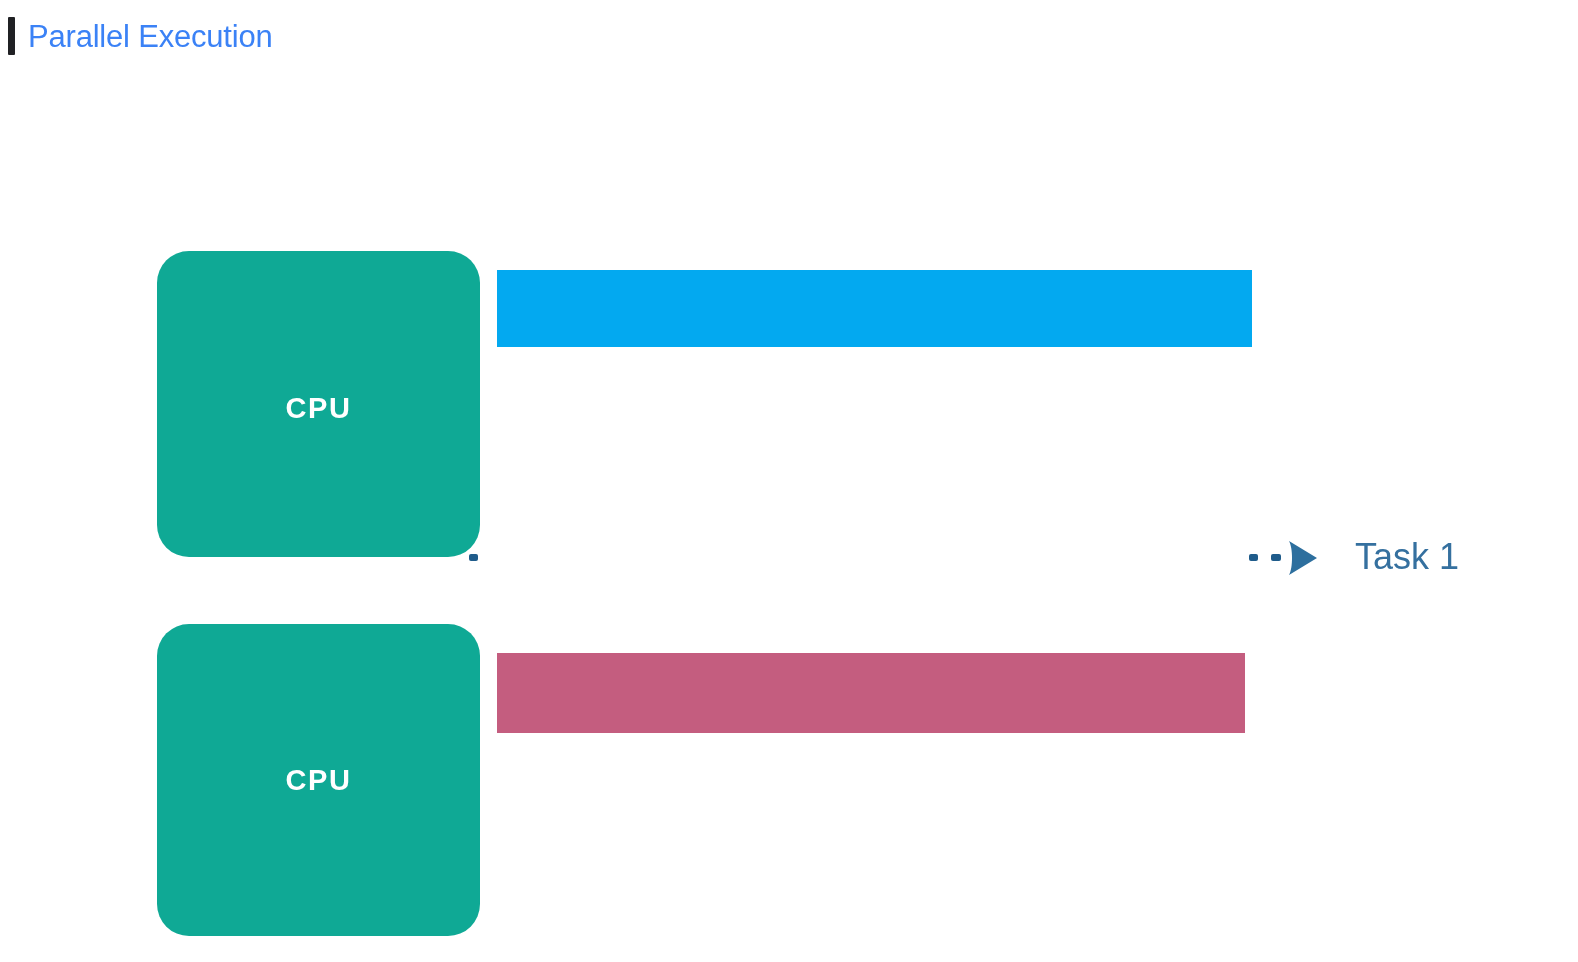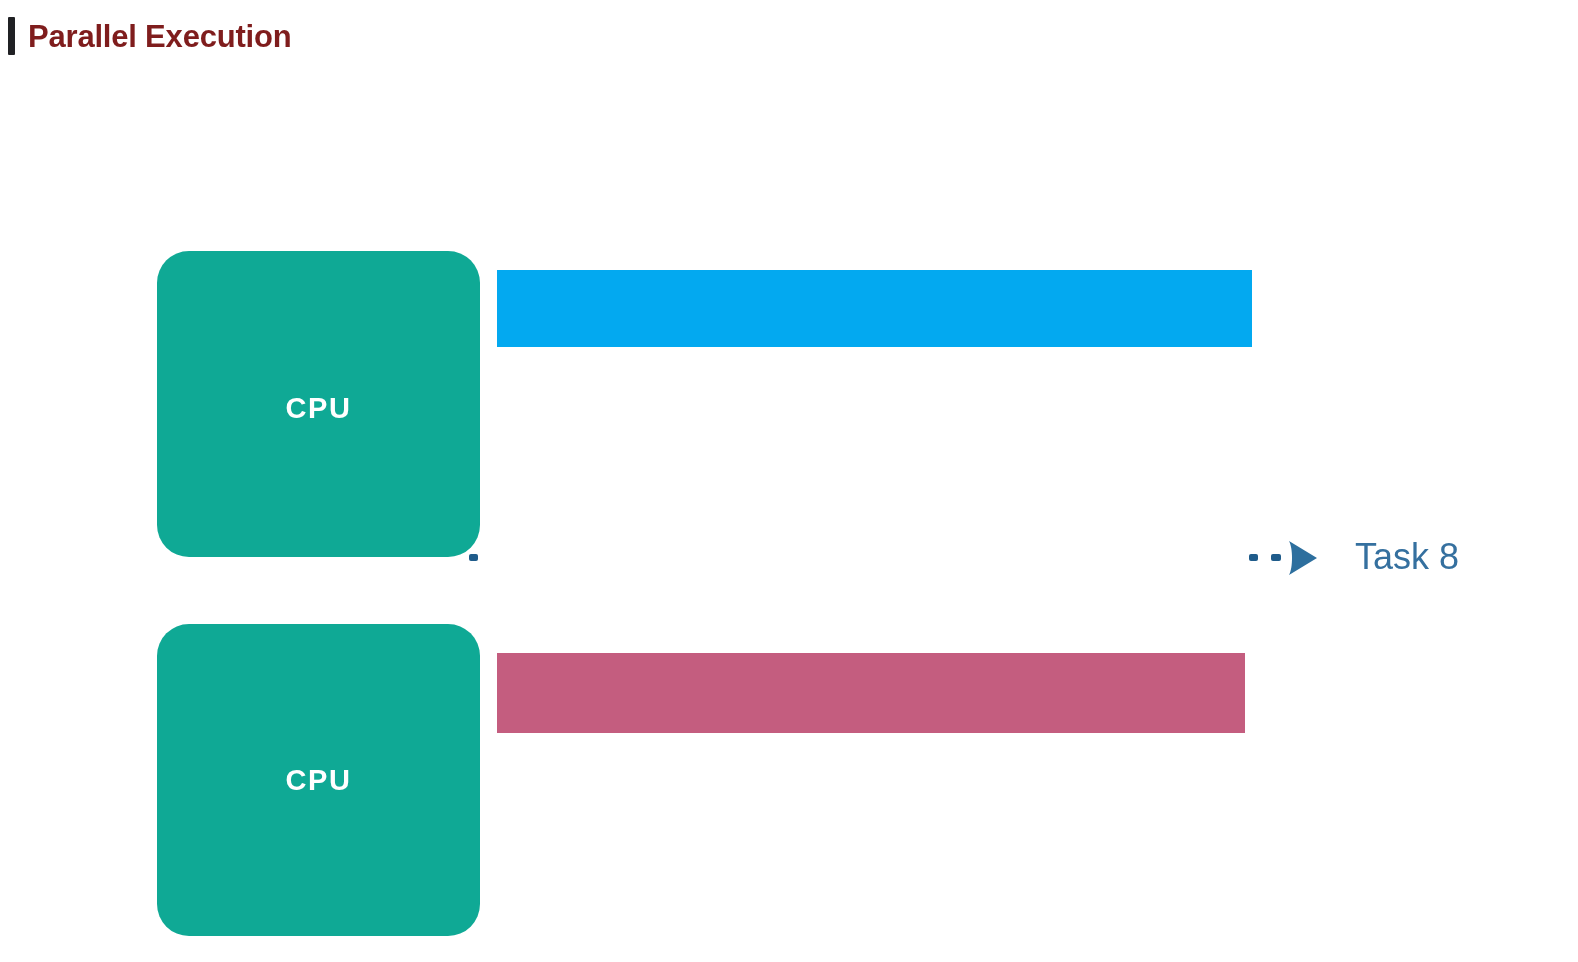--- a/index.html
+++ b/index.html
@@ -28,22 +28,22 @@
   }
   #page-title .title-rule {
     width: 7px;
     height: 38px;
     background: #202124;
     border-radius: 1px;
     flex: 0 0 auto;
   }
   #page-title .title-text {
     font-size: 31px;
-    font-weight: 700;
-    color: #7f1d1d;
+    font-weight: 400;
+    color: #3b82f6;
     letter-spacing: -0.2px;
     white-space: nowrap;
     line-height: 1;
   }
 
   
   #diagram {
     position: absolute;
     left: 0;
     top: 0;
@@ -158,21 +158,21 @@
 
     <span class="dash dash-out1"></span>
     <span class="dash dash-out2"></span>
 
     <span class="arrow-head">
       <svg viewBox="0 0 30 36" xmlns="http://www.w3.org/2000/svg" aria-hidden="true">
         <path d="M1 1 L29 18 L1 35 C5 28 5 8 1 1 Z" fill="#2d6f9e"></path>
       </svg>
     </span>
 
-    <span class="task-label">Task 8</span>
+    <span class="task-label">Task 1</span>
   </div>
 
   <div class="lane lane-2">
 
     <div class="cpu-box">
       <span class="cpu-label">CPU</span>
     </div>
 
     <div class="task-bar bar-2"></div>
 

